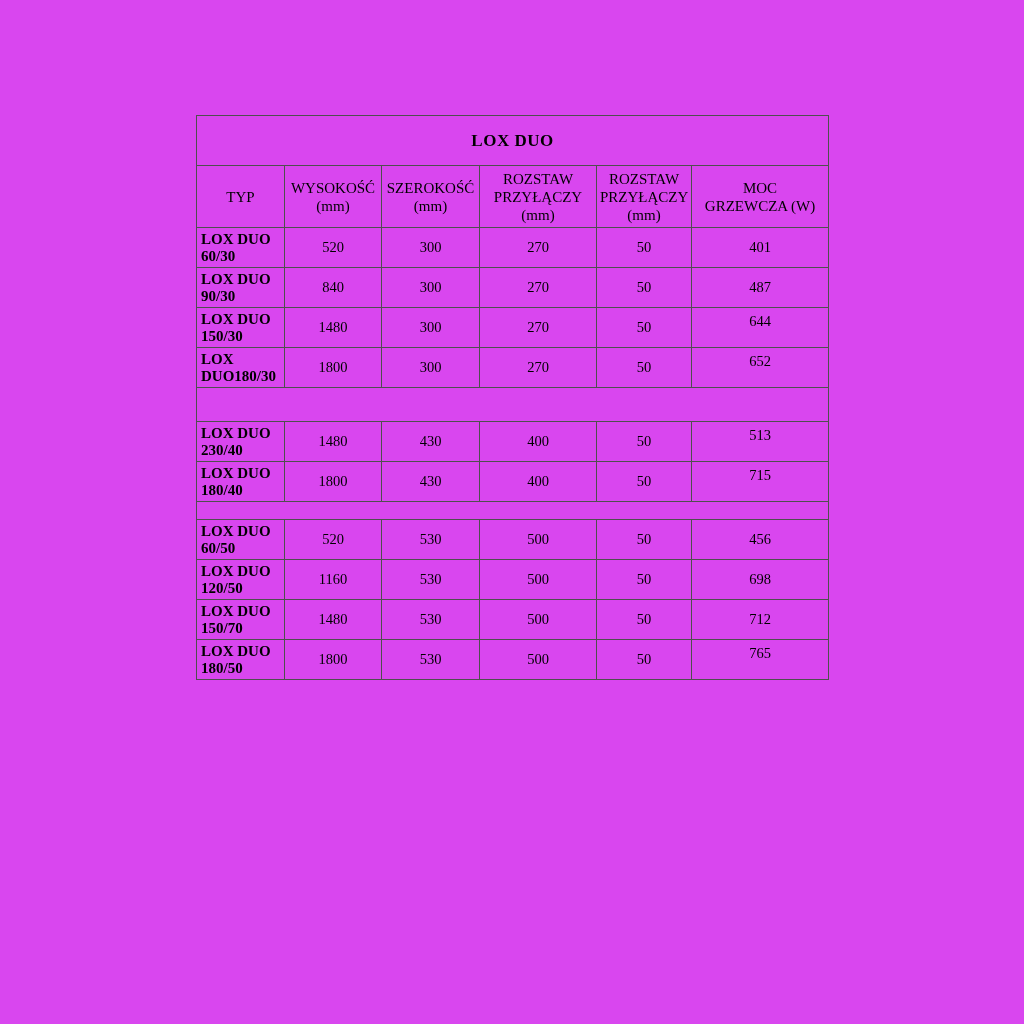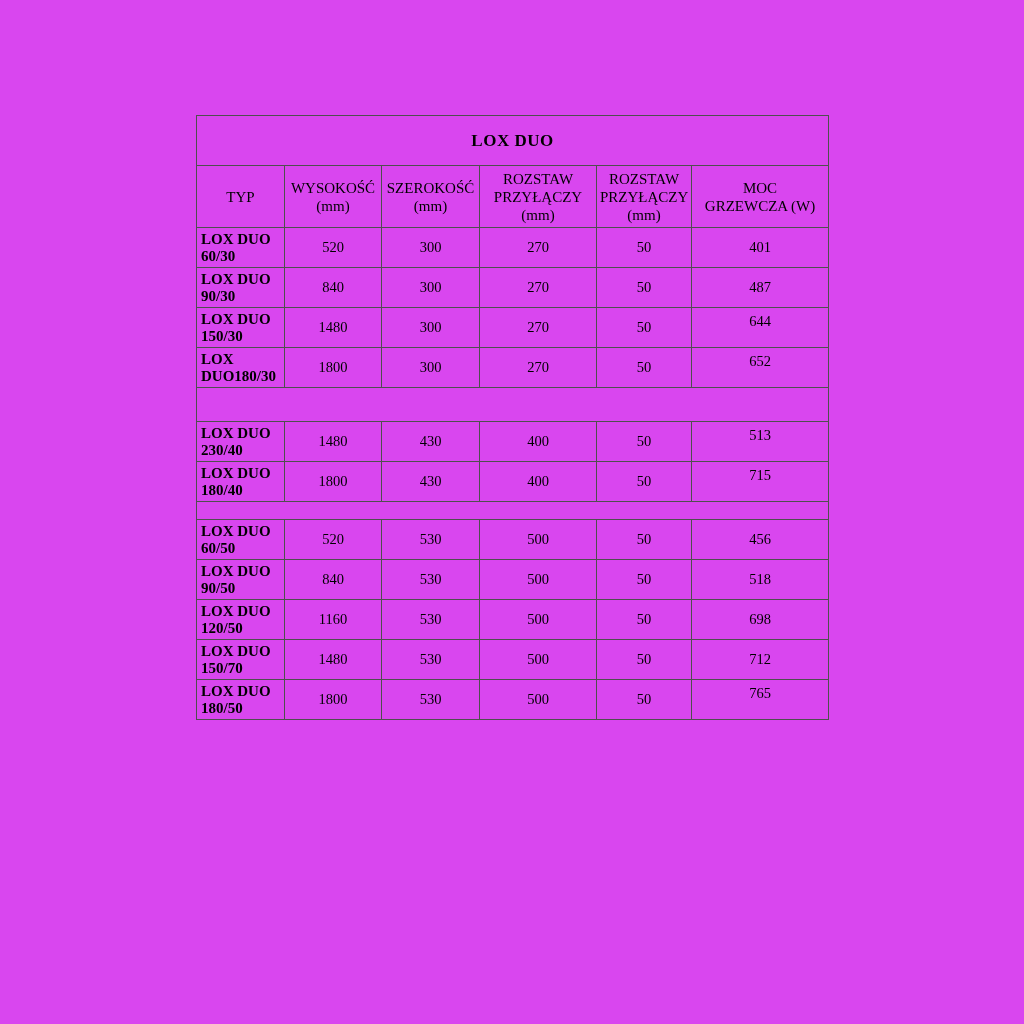--- a/index.html
+++ b/index.html
@@ -130,28 +130,20 @@
 
       <tr>
         <td class="typ">LOX DUO 60/50</td>
         <td class="val">520</td>
         <td class="val">530</td>
         <td class="val">500</td>
         <td class="val">50</td>
         <td class="val">456</td>
       </tr>
       <tr>
-        <td class="typ">LOX DUO 90/50</td>
-        <td class="val">840</td>
-        <td class="val">530</td>
-        <td class="val">500</td>
-        <td class="val">50</td>
-        <td class="val">518</td>
-      </tr>
-      <tr>
         <td class="typ">LOX DUO 120/50</td>
         <td class="val">1160</td>
         <td class="val">530</td>
         <td class="val">500</td>
         <td class="val">50</td>
         <td class="val">698</td>
       </tr>
       <tr>
         <td class="typ">LOX DUO 150/70</td>
         <td class="val">1480</td>

